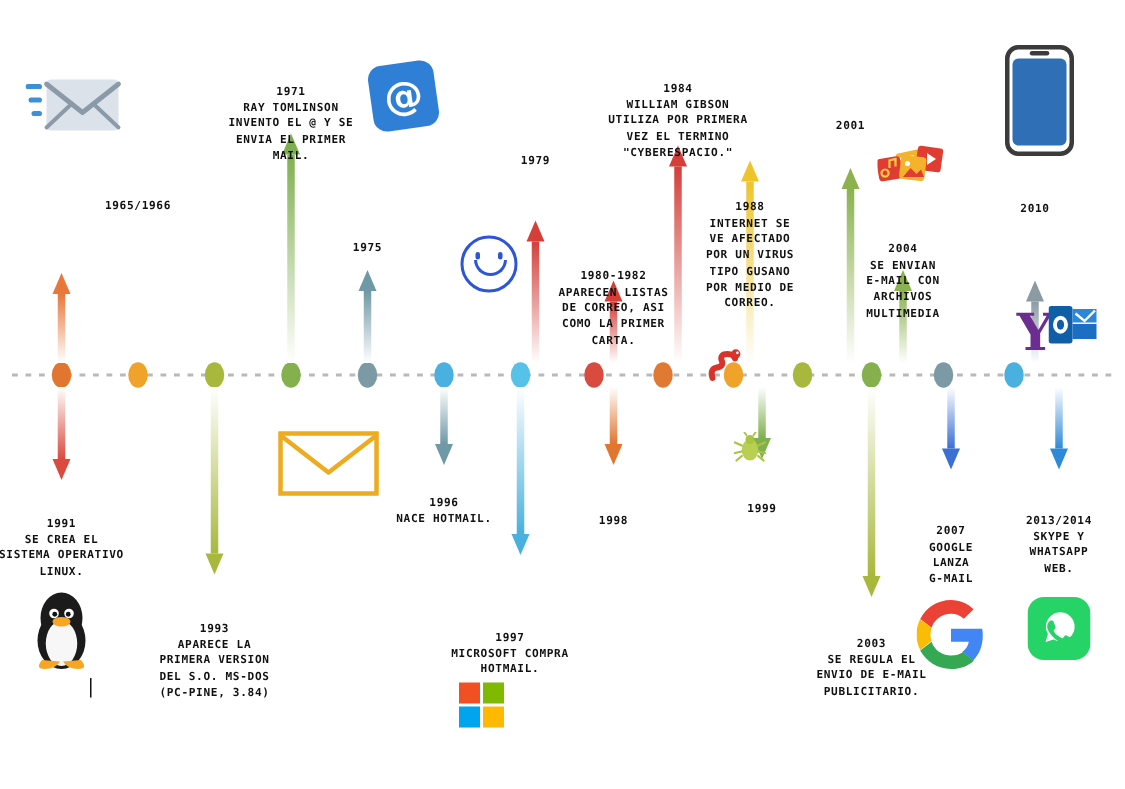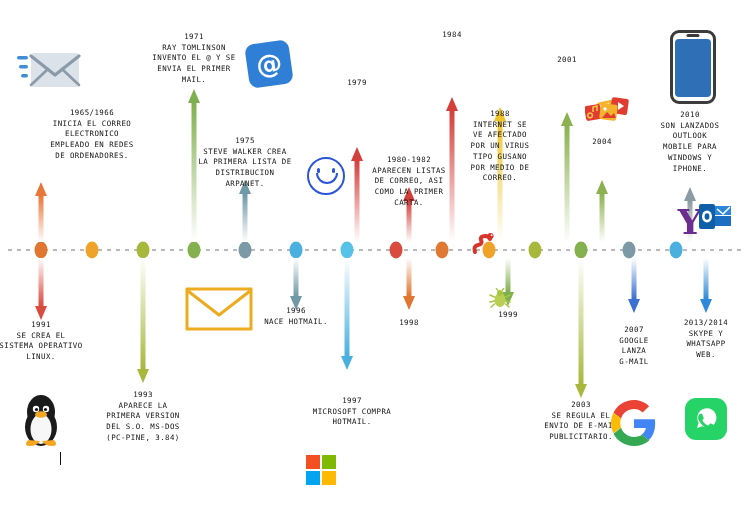--- a/index.html
+++ b/index.html
@@ -27,27 +27,28 @@
   
   .arrow{position:absolute;transform:translateX(-50%);}
   .arrow .shaft{position:absolute;left:50%;transform:translateX(-50%);width:5px;}
   .arrow .head{position:absolute;left:50%;transform:translateX(-50%);width:0;height:0;}
 
   
   .tbox{
     position:absolute;
     text-align:center;
     color:#111;
-    font-weight:400;
+    font-weight:700;
     font-size:7.4px;
     line-height:1.45;
     letter-spacing:.45px;
     text-transform:uppercase;
     transform:translateX(-50%);
     white-space:pre-line;
+    margin-top:24px;
   }
   .tbox .yr{display:block;}
 
   
   .icon{position:absolute;transform:translateX(-50%);}
 
   
   .env-grey{width:64px;height:46px;}
   
   .env-orange{
@@ -186,60 +187,56 @@
         <div class="shaft" style="top:0;height:41px;background:linear-gradient(to bottom,#ffffff,#3b6fd4);"></div>
         <div class="head" style="top:41px;border-left:6.5px solid transparent;border-right:6.5px solid transparent;border-top:14px solid #3b6fd4;"></div>
       </div>
       <div class="arrow" style="left: 706px; top: 258px; height: 55px;">
         <div class="shaft" style="top:0;height:41px;background:linear-gradient(to bottom,#ffffff,#2e8ad8);"></div>
         <div class="head" style="top:41px;border-left:6.5px solid transparent;border-right:6.5px solid transparent;border-top:14px solid #2e8ad8;"></div>
       </div>
     </div>
 
   <div id="text-layer">
-      <div class="tbox" style="left: 92px; top: 108px; width: 130px;"><span class="yr">1965/1966</span><span>INICIA EL CORREO
-ELECTRONICO
-EMPLEADO EN REDES
-DE ORDENADORES.</span></div>
+      <div class="tbox" style="left: 92px; top: 108px; width: 130px;"><span class="yr">1965/1966</span></div>
       <div class="tbox" style="left: 194px; top: 32px; width: 128px;"><span class="yr">1971</span><span>RAY TOMLINSON
 INVENTO EL @ Y SE
 ENVIA EL PRIMER
 MAIL.</span></div>
-      <div class="tbox" style="left: 245px; top: 136px; width: 120px;"><span class="yr">1975</span><span>STEVE WALKER CREA
-LA PRIMERA LISTA DE
-DISTRIBUCION
-ARPANET.</span></div>
+      <div class="tbox" style="left: 245px; top: 136px; width: 120px;"><span class="yr">1975</span></div>
       <div class="tbox" style="left: 357px; top: 78px; width: 120px;"><span class="yr">1979</span></div>
       <div class="tbox" style="left: 409px; top: 155px; width: 104px;"><span class="yr">1980-1982</span><span>APARECEN LISTAS
 DE CORREO, ASI
 COMO LA PRIMER
 CARTA.</span></div>
-      <div class="tbox" style="left: 452px; top: 30px; width: 122px;"><span class="yr">1984</span></div>
+      <div class="tbox" style="left: 452px; top: 30px; width: 122px;"><span class="yr">1984</span><span>WILLIAM GIBSON
+UTILIZA POR PRIMERA
+VEZ EL TERMINO
+"CYBERESPACIO."</span></div>
       <div class="tbox" style="left: 500px; top: 109px; width: 84px;"><span class="yr">1988</span><span>INTERNET SE
 VE AFECTADO
 POR UN VIRUS
 TIPO GUSANO
 POR MEDIO DE
 CORREO.</span></div>
       <div class="tbox" style="left: 567px; top: 55px; width: 110px; text-align: center;"><span class="yr">2001</span></div>
-      <div class="tbox" style="left: 602px; top: 137px; width: 86px;"><span class="yr">2004</span></div>
-      <div class="tbox" style="left: 690px; top: 110px; width: 96px;"><span class="yr">2010</span><span>SON LANZADOS
-OUTLOOK
-MOBILE PARA
-WINDOWS Y
-IPHONE.</span></div>
+      <div class="tbox" style="left: 602px; top: 137px; width: 86px;"><span class="yr">2004</span><span>SE ENVIAN
+E-MAIL CON
+ARCHIVOS
+MULTIMEDIA</span></div>
+      <div class="tbox" style="left: 690px; top: 110px; width: 96px;"><span class="yr">2010</span></div>
       <div class="tbox" style="left: 41px; top: 320px; width: 112px;"><span class="yr">1991</span><span>SE CREA EL
 SISTEMA OPERATIVO
 LINUX.</span></div>
       <div class="tbox" style="left: 143px; top: 390px; width: 124px;"><span class="yr">1993</span><span>APARECE LA
 PRIMERA VERSION
 DEL S.O. MS-DOS
 (PC-PINE, 3.84)</span></div>
       <div class="tbox" style="left: 296px; top: 306px; width: 110px;"><span class="yr">1996</span><span>NACE HOTMAIL.</span></div>
-      <div class="tbox" style="left: 352px; top: 396px; width: 132px;"><span class="yr">1997</span><span>MICROSOFT COMPRA
+      <div class="tbox" style="left: 340px; top: 396px; width: 132px;"><span class="yr">1997</span><span>MICROSOFT COMPRA
 HOTMAIL.</span></div>
       <div class="tbox" style="left: 409px; top: 318px; width: 124px;"><span class="yr">1998</span></div>
       <div class="tbox" style="left: 508px; top: 310px; width: 120px;"><span class="yr">1999</span></div>
       <div class="tbox" style="left: 581px; top: 400px; width: 112px;"><span class="yr">2003</span><span>SE REGULA EL
 ENVIO DE E-MAIL
 PUBLICITARIO.</span></div>
       <div class="tbox" style="left: 634px; top: 325px; width: 72px;"><span class="yr">2007</span><span>GOOGLE
 LANZA
 G-MAIL</span></div>
       <div class="tbox" style="left: 706px; top: 318px; width: 88px;"><span class="yr">2013/2014</span><span>SKYPE Y

